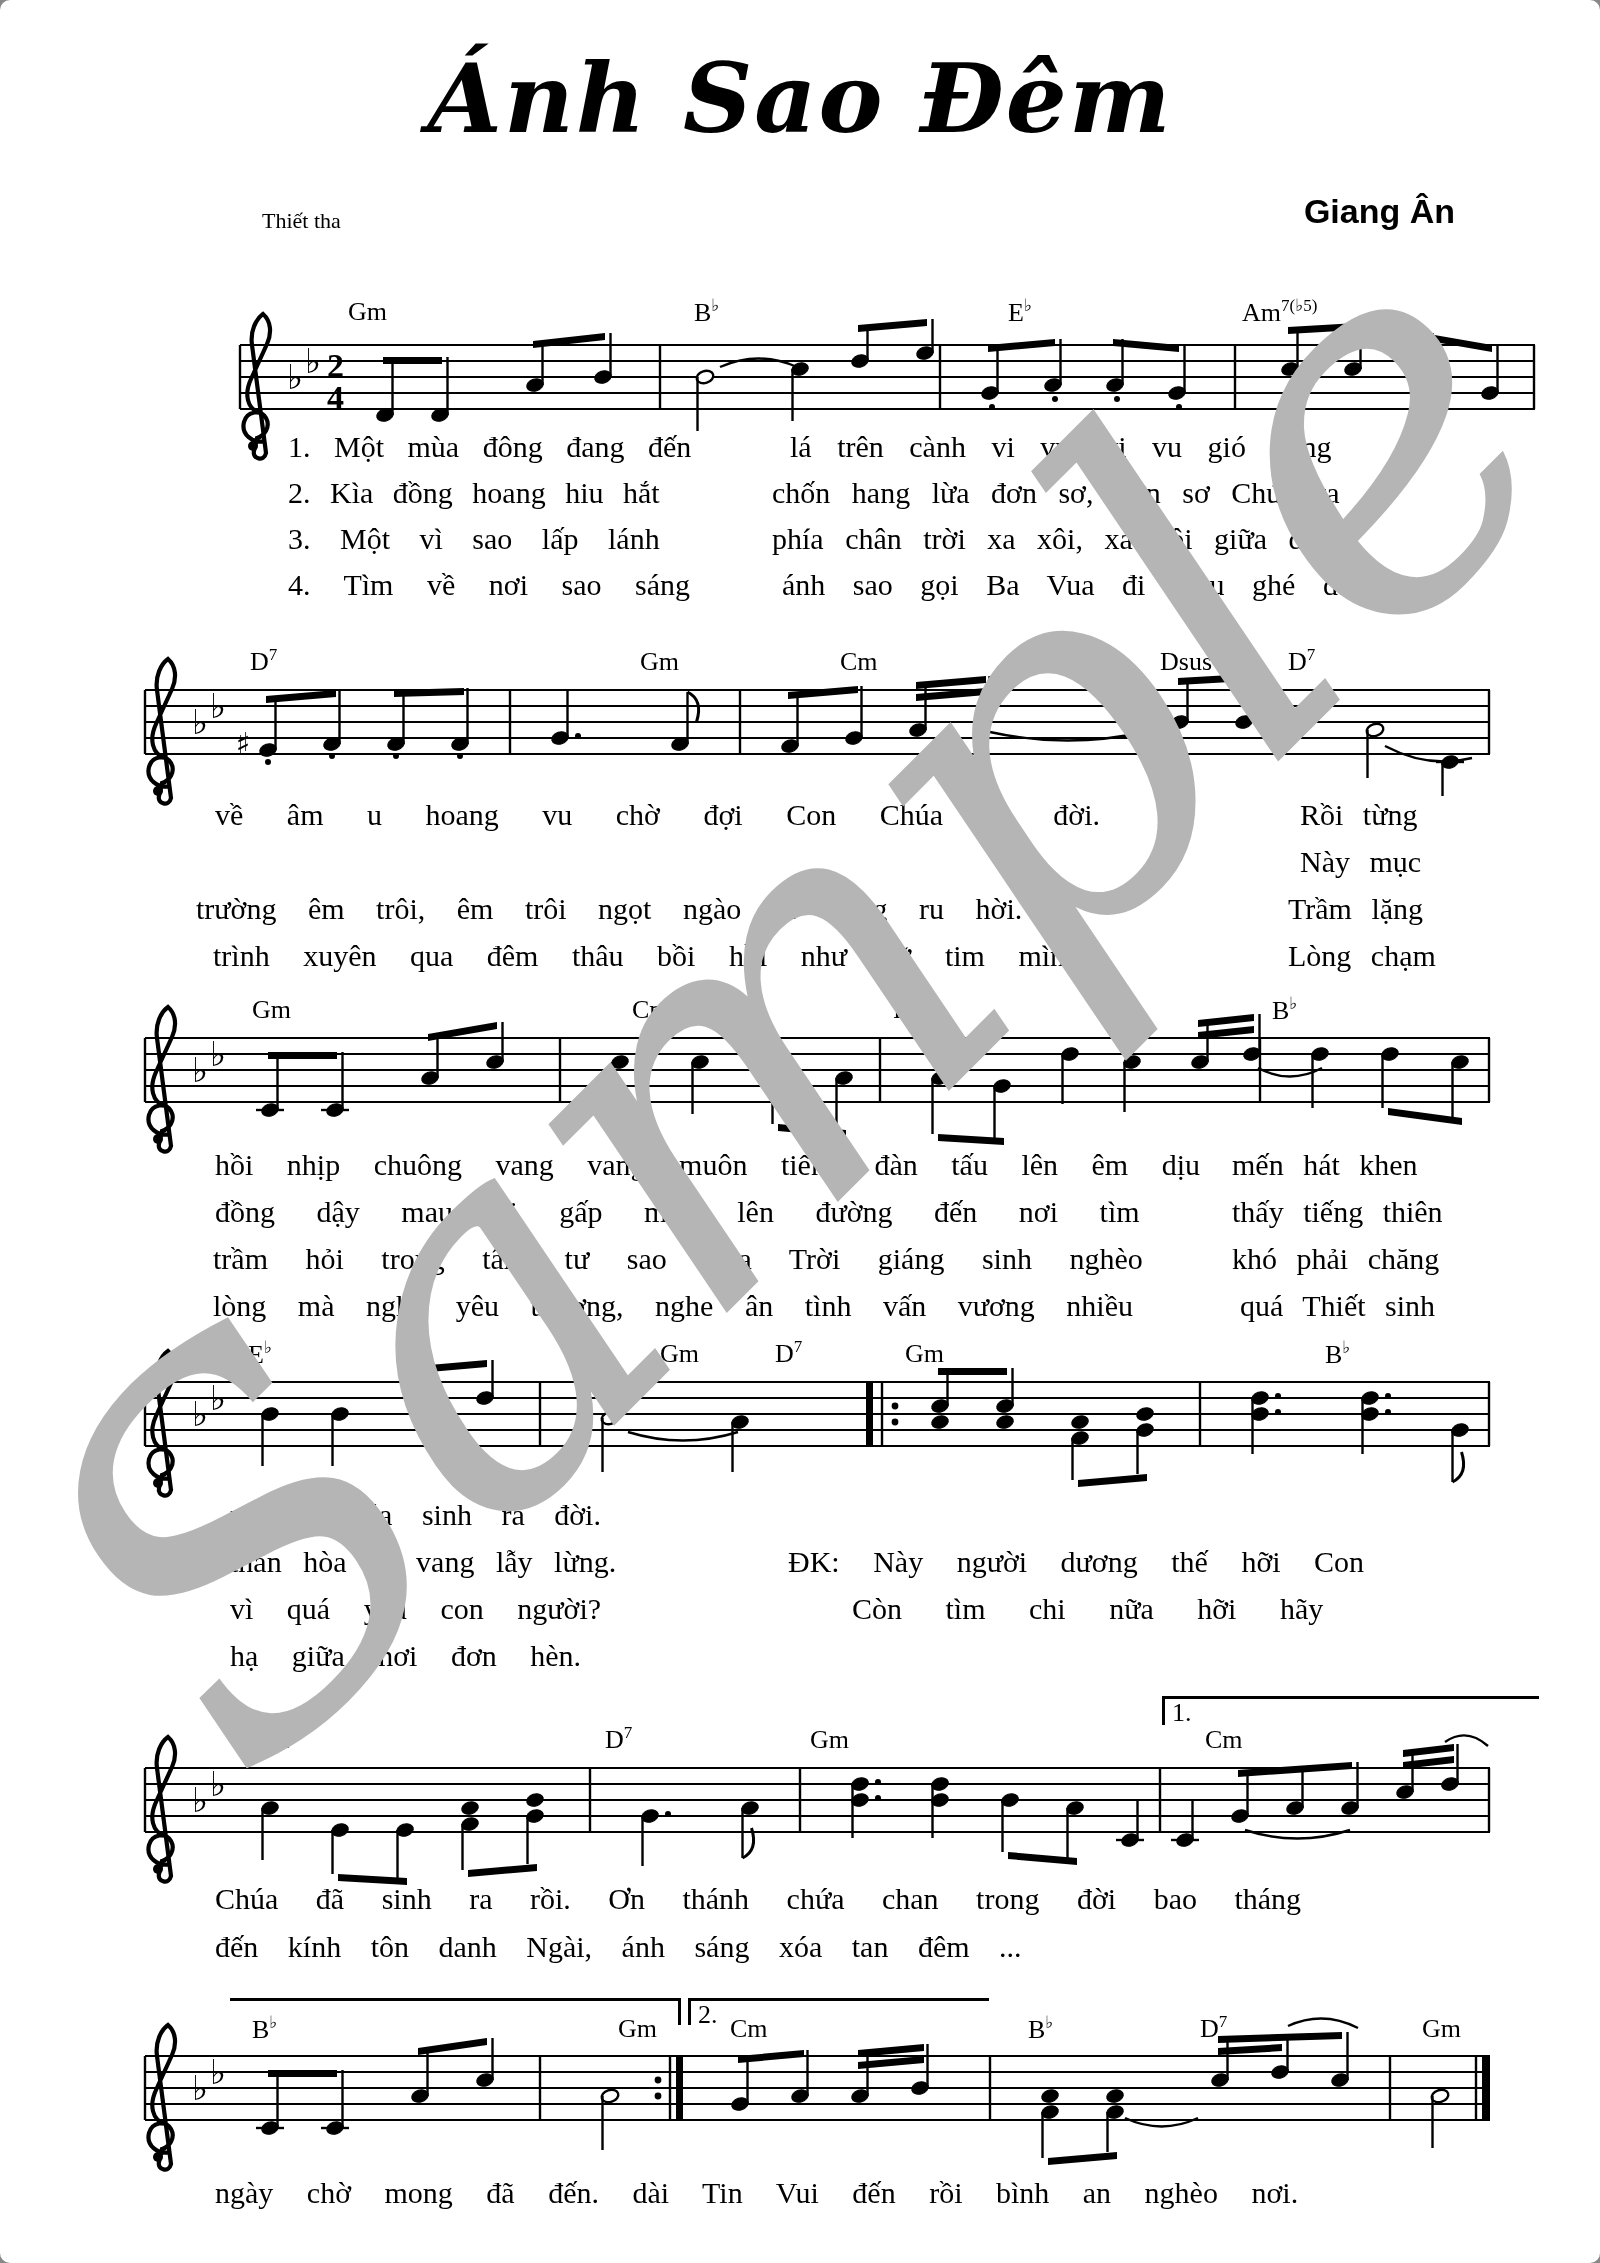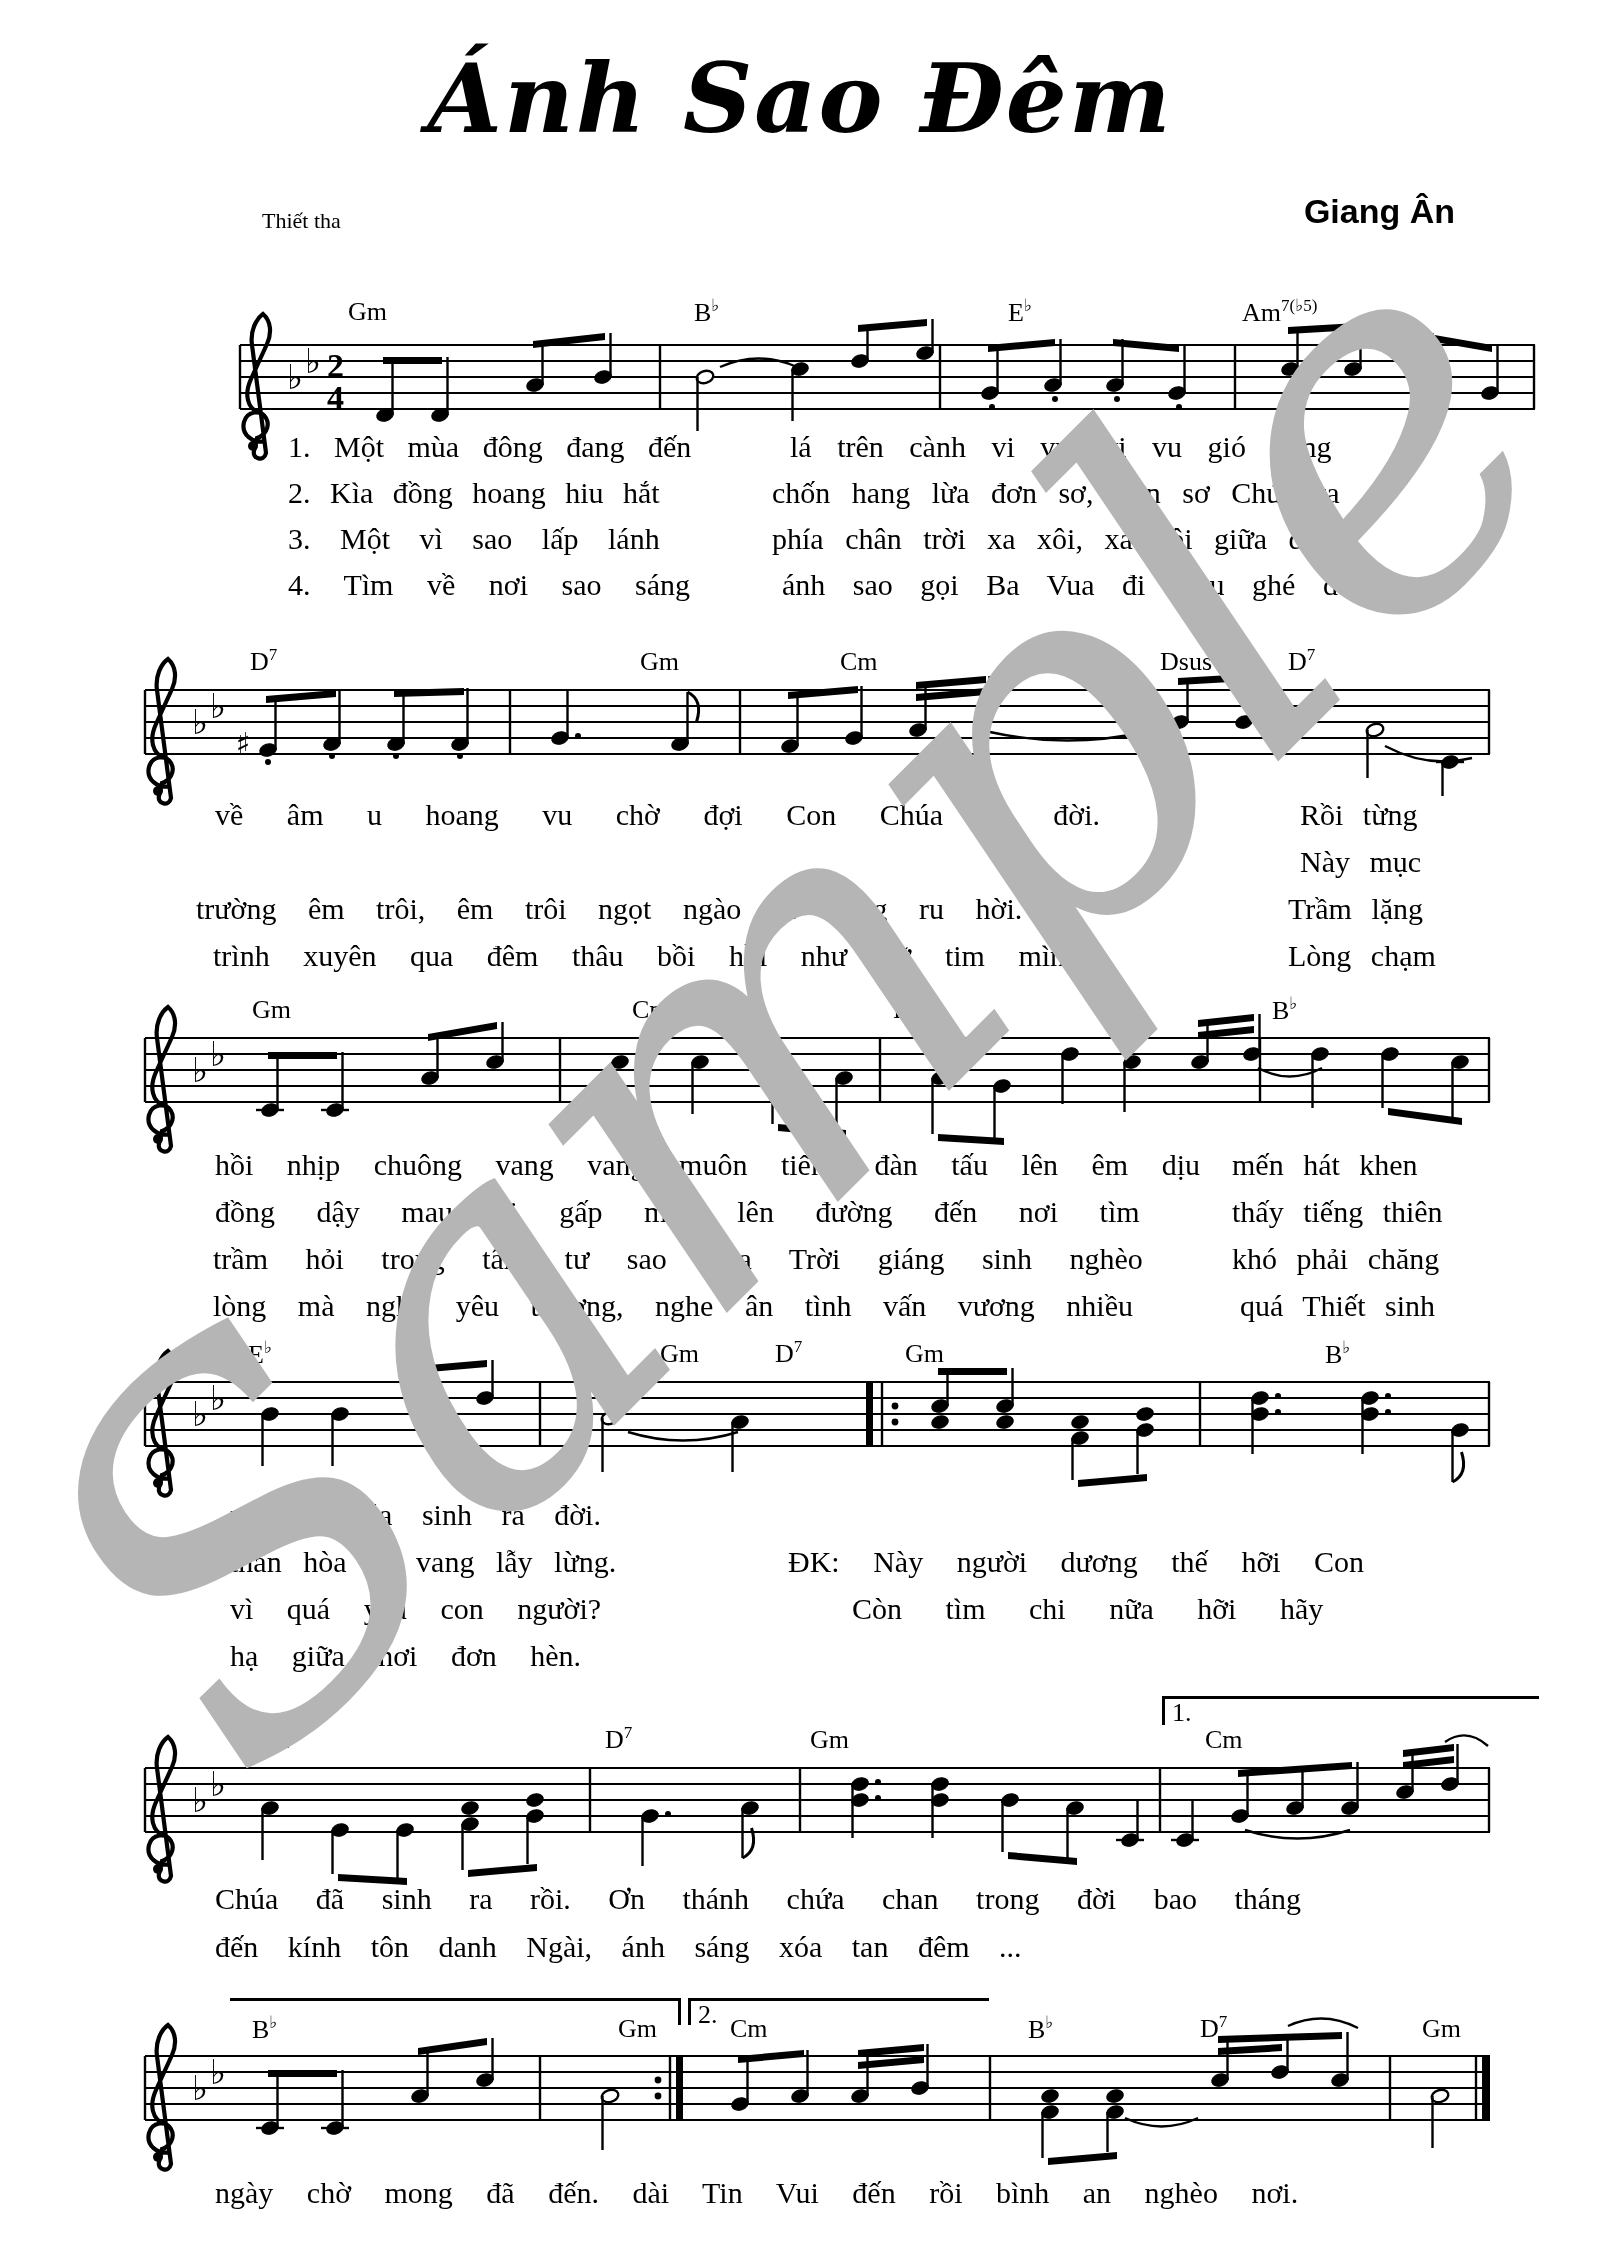--- a/index.html
+++ b/index.html
@@ -1,17 +1,17 @@
 <!DOCTYPE html>
 <html><head>
 <meta charset="utf-8">
 <style>
   html,body{margin:0;padding:0;background:#888;}
   .page{position:relative;width:1600px;height:2263px;background:#ffffff;overflow:hidden;
-        font-family:"Liberation Serif",serif;color:#000;}
+        font-family:"Liberation Serif",serif;color:#000;border-radius:10px;}
   .title{position:absolute;left:0;right:0;top:42px;text-align:center;
          font-family:"DejaVu Serif",serif;font-style:italic;font-weight:bold;
          font-size:96px;letter-spacing:2px;}
   .tempo{position:absolute;left:262px;top:208px;font-size:22px;}
   .composer{position:absolute;right:145px;top:192px;font-size:34px;font-weight:bold;
             font-family:"Liberation Sans",sans-serif;}
   .chord{position:absolute;font-size:26px;font-family:"Liberation Serif",serif;white-space:nowrap;z-index:3;}
   .chord sup{font-size:17px;}
   .lyr{position:absolute;font-size:30px;white-space:nowrap;z-index:2;}
   .stave{position:absolute;z-index:2;}

